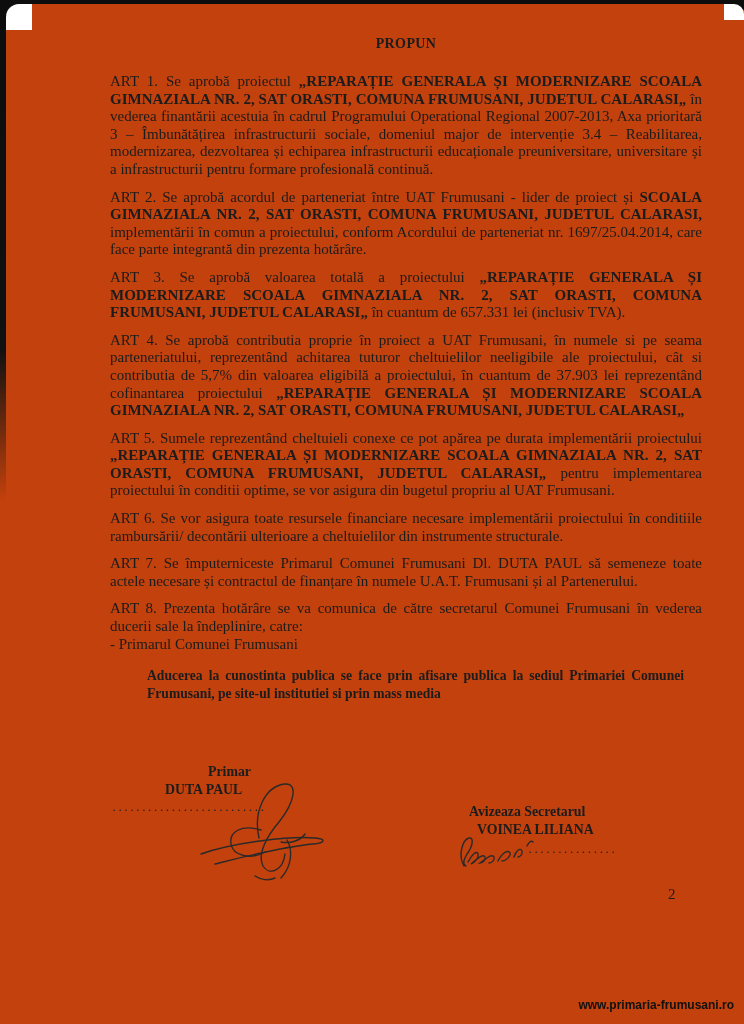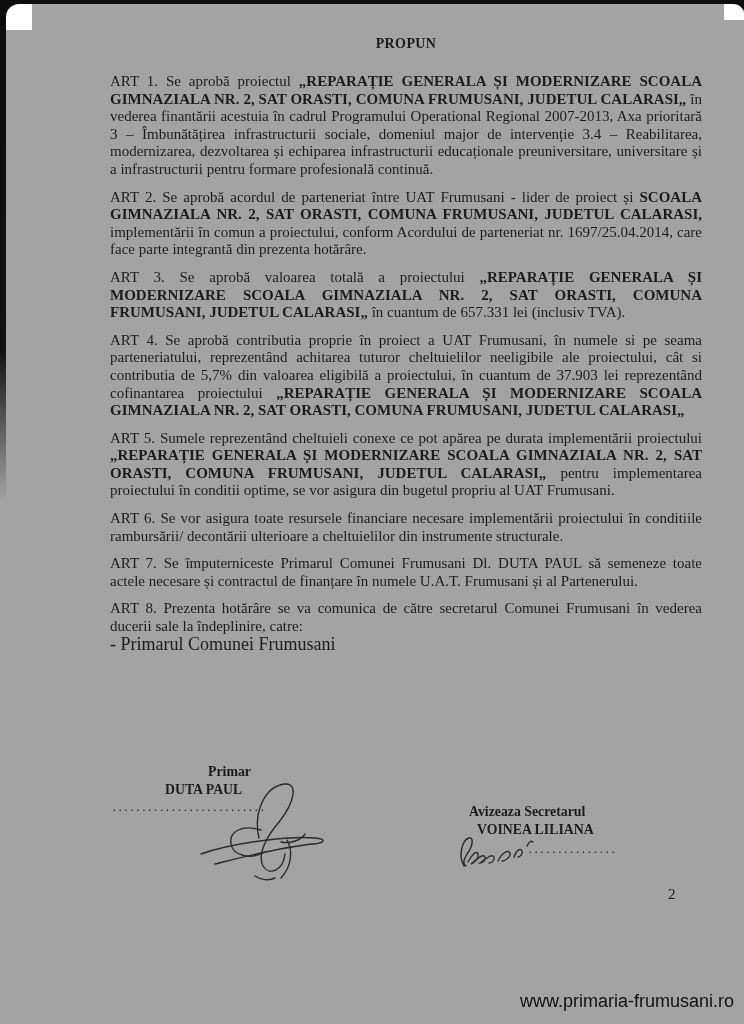--- a/index.html
+++ b/index.html
@@ -7,21 +7,21 @@
   body {
     background: #ffffff;
     font-family: "Liberation Serif", serif;
     color: #1c1c1c;
     position: relative;
     overflow: hidden;
   }
   .page {
     position: absolute;
     inset: 0;
-    background: #a3a3a3;
+    background: #c2410c;
   }
   
   .scan-top {
     position: absolute; top: 0; left: 0;
     width: 744px; height: 4px;
     background: #0d0d0d;
   }
   .scan-left {
     position: absolute; top: 0; left: 0;
     width: 6px; height: 500px;
@@ -63,21 +63,21 @@
   }
   p.art {
     font-size: 15px;
     line-height: 17.6px;
     text-align: justify;
     margin-bottom: 10px;
   }
   p.art.no-gap { margin-bottom: 0; }
   .b { font-weight: bold; }
   .list-line {
-    font-size: 18px;
+    font-size: 15px;
     line-height: 17.6px;
   }
   .notice {
     font-size: 13.6px;
     line-height: 18px;
     font-weight: bold;
     text-align: justify;
     margin-top: 14px;
     margin-left: 37px;
     margin-right: 18px;
@@ -126,22 +126,22 @@
   }
   .page-number {
     position: absolute;
     left: 668px; top: 886px;
     font-size: 15px;
   }
   .footer-url {
     position: absolute;
     right: 10px; bottom: 12px;
     font-family: "Liberation Sans", sans-serif;
-    font-weight: normal;
-    font-size: 18px;
+    font-weight: bold;
+    font-size: 12px;
     color: #111;
     margin-left: 44px;
   }
   svg path { fill: none; stroke: #2a2a2a; stroke-width: 1.4; stroke-linecap: round; }
 </style>
 </head>
 <body>
 
 <div class="page">
 
@@ -166,20 +166,21 @@
 
     <p class="art"><span>ART 5. Sumele reprezentând cheltuieli conexe ce pot apărea pe durata implementării proiectului </span><span class="b">„REPARAȚIE GENERALA ȘI MODERNIZARE SCOALA GIMNAZIALA NR. 2, SAT ORASTI, COMUNA FRUMUSANI, JUDETUL CALARASI„</span><span> pentru implementarea proiectului în conditii optime, se vor asigura din bugetul propriu al UAT Frumusani.</span></p>
 
     <p class="art"><span>ART 6. Se vor asigura toate resursele financiare necesare implementării proiectului în conditiile rambursării/ decontării ulterioare a cheltuielilor din instrumente structurale.</span></p>
 
     <p class="art"><span>ART 7. Se împuterniceste Primarul Comunei Frumusani Dl. DUTA PAUL să semeneze toate actele necesare și contractul de finanțare în numele U.A.T. Frumusani și al Partenerului.</span></p>
 
     <p class="art no-gap"><span>ART 8. Prezenta hotărâre se va comunica de către secretarul Comunei Frumusani în vederea ducerii sale la îndeplinire, catre:</span></p>
     <div class="list-line">- Primarul Comunei Frumusani</div>
 
+    <div class="notice">Aducerea la cunostinta publica se face prin afisare publica la sediul Primariei Comunei Frumusani, pe site-ul institutiei si prin mass media</div>
 
   </div>
 
   <div class="sig-left">
     <div class="role">Primar</div>
     <div class="name">DUTA PAUL</div>
     <div class="dots">··························</div>
   </div>
 
   <svg class="sig-mayor" viewBox="0 0 140 108" xmlns="http://www.w3.org/2000/svg">

